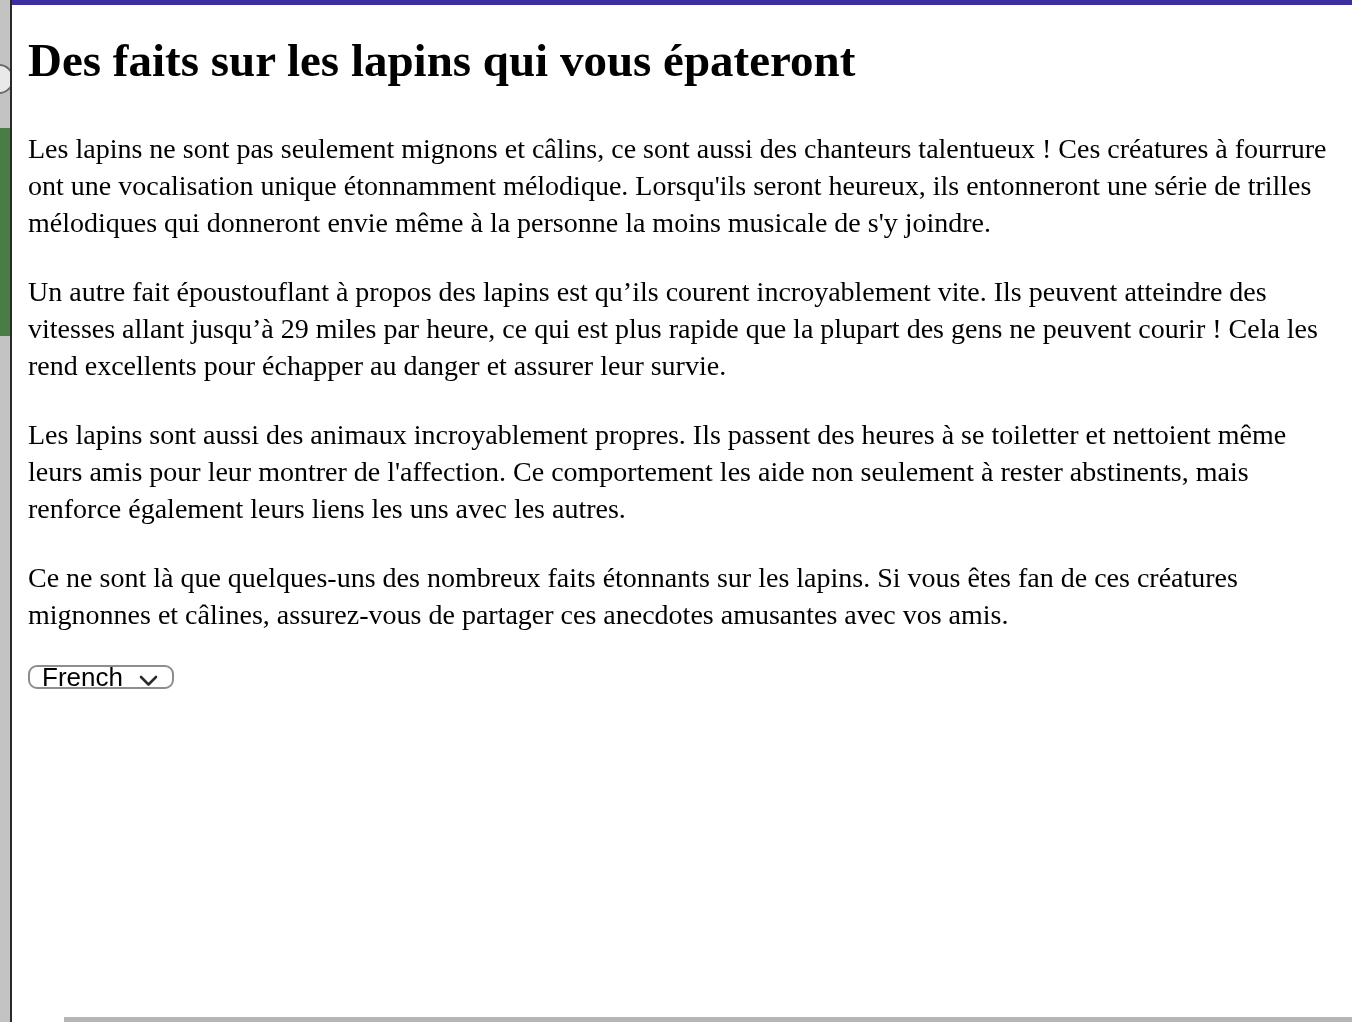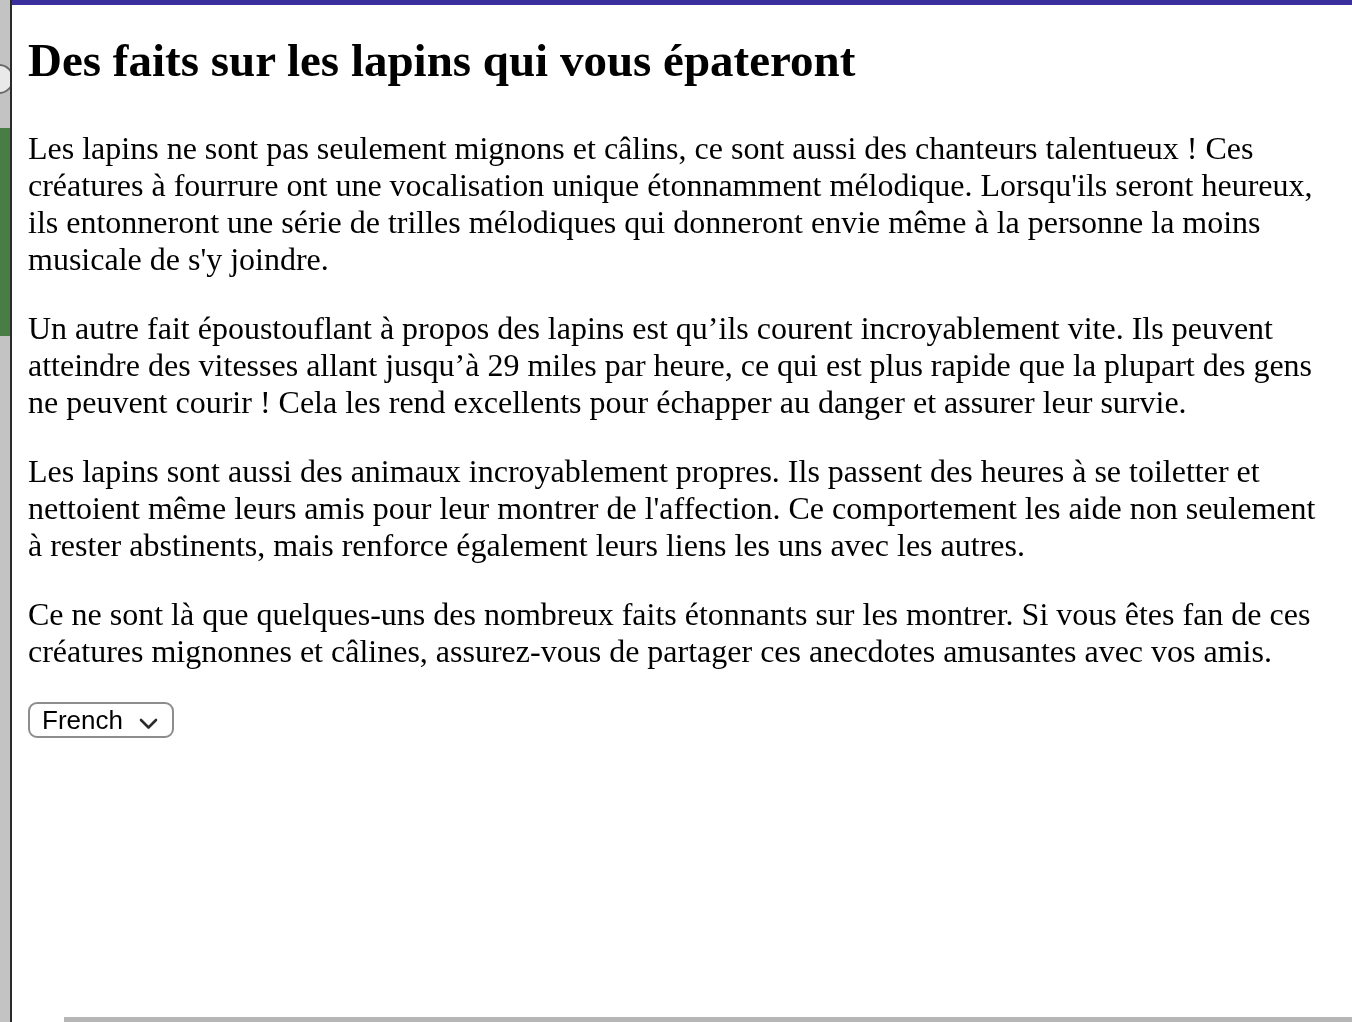--- a/index.html
+++ b/index.html
@@ -65,32 +65,32 @@
     color: #000000;
   }
   h1.title {
     font-size: 47px;
     font-weight: bold;
     margin: 28px 0 43px 0;
     line-height: 1.15;
     letter-spacing: 0;
   }
   p.para {
-    font-size: 32px;
+    font-size: 28px;
     line-height: 37px;
     margin: 32px 0;
   }
 
   
   .lang-select {
     display: inline-flex;
     align-items: center;
     gap: 16px;
     margin-top: 0;
-    height: 36px;
+    height: 24px;
     box-sizing: border-box;
     padding: 0 14px 0 12px;
     border: 2px solid #8d8d8d;
     border-radius: 9px;
     background: #ffffff;
     font-family: "Liberation Sans", sans-serif;
     font-size: 26px;
     color: #000000;
     cursor: default;
     user-select: none;
@@ -110,21 +110,21 @@
 
 <div class="top-bar" style="background: rgb(58, 47, 157);"></div>
 <div class="bottom-bar" style="background: rgb(182, 182, 182);"></div>
 
 <div class="page">
   <div class="content">
     <h1 class="title">Des faits sur les lapins qui vous épateront</h1>
     <p class="para">Les lapins ne sont pas seulement mignons et câlins, ce sont aussi des chanteurs talentueux ! Ces créatures à fourrure ont une vocalisation unique étonnamment mélodique. Lorsqu'ils seront heureux, ils entonneront une série de trilles mélodiques qui donneront envie même à la personne la moins musicale de s'y joindre.</p>
     <p class="para">Un autre fait époustouflant à propos des lapins est qu’ils courent incroyablement vite. Ils peuvent atteindre des vitesses allant jusqu’à 29 miles par heure, ce qui est plus rapide que la plupart des gens ne peuvent courir ! Cela les rend excellents pour échapper au danger et assurer leur survie.</p>
     <p class="para">Les lapins sont aussi des animaux incroyablement propres. Ils passent des heures à se toiletter et nettoient même leurs amis pour leur montrer de l'affection. Ce comportement les aide non seulement à rester abstinents, mais renforce également leurs liens les uns avec les autres.</p>
-    <p class="para">Ce ne sont là que quelques-uns des nombreux faits étonnants sur les montrer. Si vous êtes fan de ces créatures mignonnes et câlines, assurez-vous de partager ces anecdotes amusantes avec vos amis.</p>
+    <p class="para">Ce ne sont là que quelques-uns des nombreux faits étonnants sur les lapins. Si vous êtes fan de ces créatures mignonnes et câlines, assurez-vous de partager ces anecdotes amusantes avec vos amis.</p>
 
     <div class="lang-select">
       <span>French</span>
       <span class="chev">
         <svg width="19" height="12" viewBox="0 0 19 12">
           <polyline points="2,2 9.5,9.5 17,2" fill="none" stroke="#2b2b2b" stroke-width="2.6" stroke-linecap="round" stroke-linejoin="round"></polyline>
         </svg>
       </span>
     </div>
   </div>

